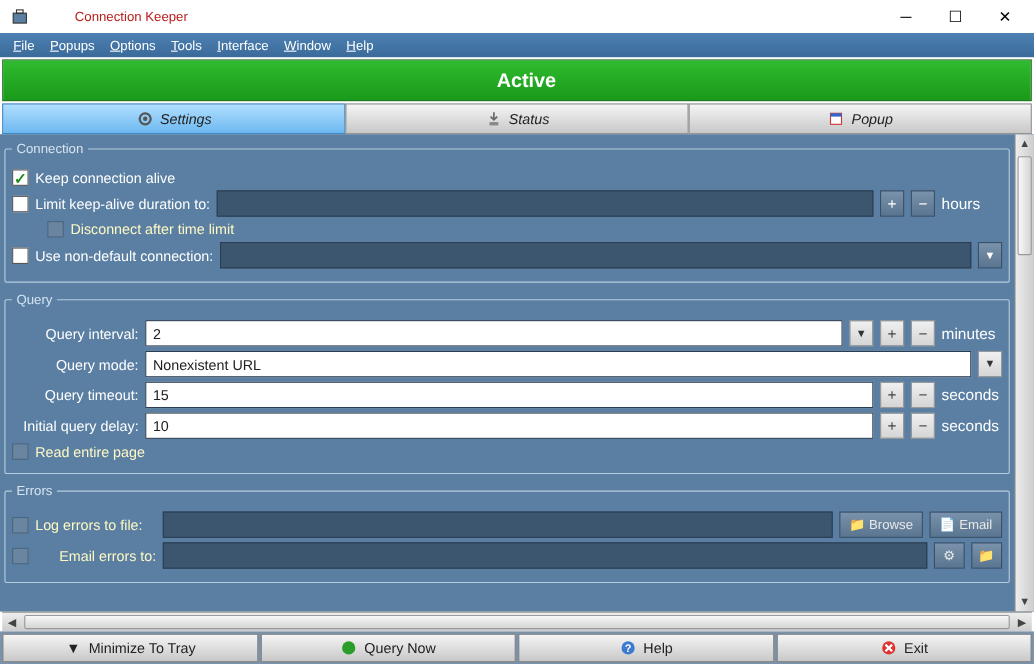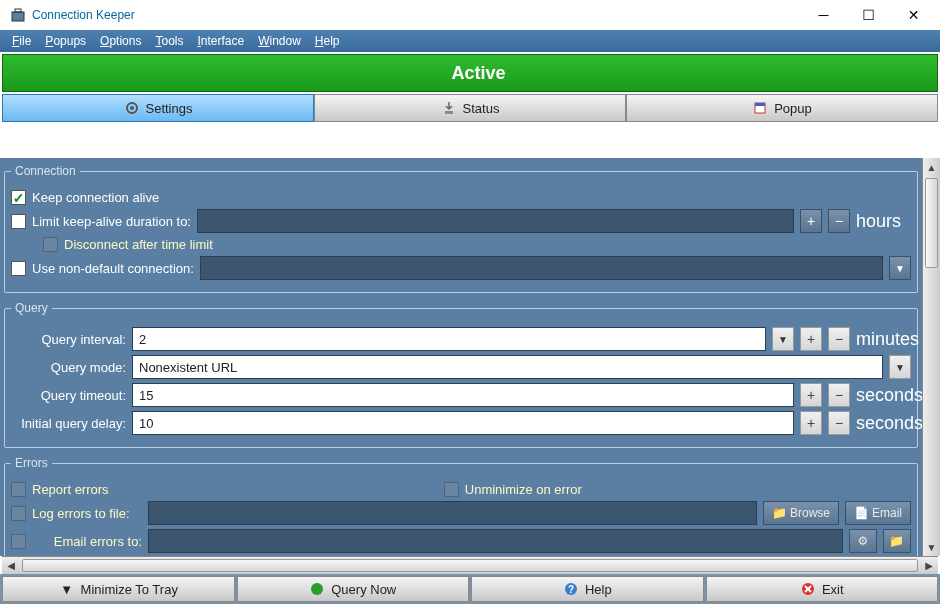--- a/index.html
+++ b/index.html
@@ -1,40 +1,40 @@
 <!DOCTYPE html>
 <html><head>
 <meta charset="utf-8">
 <style>
 * { box-sizing: border-box; margin: 0; padding: 0; }
 body { font-family: "Segoe UI", Tahoma, sans-serif; font-size: 13px; background: #fff; width: 940px; height: 604px; overflow: hidden; display: flex; flex-direction: column; }
 
 
 .titlebar { height: 30px; background: #fff; display: flex; align-items: center; padding: 0 4px; }
 .titlebar .app-icon { width: 16px; height: 16px; margin: 0 6px; display: inline-flex; align-items: center; justify-content: center; }
-.titlebar .title { font-size: 12px; color: #0369a1; }
+.titlebar .title { font-size: 12px; color: #b91c1c; margin-left: 36px; }
 .titlebar .win-controls { margin-left: auto; display: flex; }
 .titlebar .win-btn { width: 45px; height: 30px; display: flex; align-items: center; justify-content: center; font-size: 14px; color: #000; }
 
 
 .menubar { height: 22px; background: linear-gradient(#4d81b2, #3a6a9a); display: flex; align-items: center; padding: 0 6px; gap: 2px; }
 .menubar .menu-item { color: #fff; font-size: 12px; padding: 2px 6px; cursor: default; }
 .menubar .menu-item u { text-decoration: underline; }
 
 
 .status-banner { height: 38px; background: linear-gradient(#2fbb2f, #1a9a1a); border: 1px solid #0d6d0d; display: flex; align-items: center; justify-content: center; color: #fff; font-weight: bold; font-size: 18px; margin: 2px; padding-left: 17px; }
 
 
 .tabs { display: flex; height: 28px; margin: 0 2px; }
-.tab { flex: 1; background: linear-gradient(#f5f5f5, #c8c8c8); border: 1px solid #888; display: flex; align-items: center; justify-content: center; gap: 6px; font-size: 13px; color: #222; cursor: default; }
+.tab { flex: 1; background: linear-gradient(#f5f5f5, #c8c8c8); border: 1px solid #888; display: flex; align-items: center; justify-content: center; gap: 6px; font-size: 13px; color: #222; cursor: default; font-style: italic; }
 .tab.active { background: linear-gradient(#b0dfff, #6db8f0); border-color: #2a7ac0; }
 .tab-icon { width: 16px; height: 16px; display: inline-flex; align-items: center; justify-content: center; }
 
 
-.main { flex: 1; background: #5a7fa3; display: flex; overflow: hidden; margin-top: 36px; }
+.main { flex: 1; background: #5a7fa3; display: flex; overflow: hidden; }
 .content { flex: 1; padding: 6px 4px; overflow-y: auto; }
 .scrollbar-v { width: 18px; background: linear-gradient(to right, #eee, #ccc); border-left: 1px solid #888; display: flex; flex-direction: column; }
 .scrollbar-v .thumb { flex: 0 0 90px; background: linear-gradient(to right, #f8f8f8, #d5d5d5); border: 1px solid #999; margin: 2px; border-radius: 2px; }
 .scrollbar-v .sb-btn { height: 18px; display: flex; align-items: center; justify-content: center; font-size: 10px; color: #444; }
 
 
 fieldset { border: 1px solid #b8cde0; border-radius: 2px; margin-bottom: 8px; padding: 8px 6px; }
 fieldset legend { color: #d6e4f0; font-size: 12px; padding: 0 4px; }
 
 .row { display: flex; align-items: center; margin: 4px 0; gap: 6px; }
@@ -44,21 +44,21 @@
 .checkbox.checked { background: #fff; }
 .field-label { color: #fff; font-size: 13px; white-space: nowrap; }
 .field-label.disabled { color: #fef9c3; }
 label.fw { width: 115px; text-align: right; display: inline-block; }
 
 .input { background: #3d5670; border: 1px solid #2a3d52; color: #fff; height: 24px; padding: 0 6px; flex: 1; font-size: 13px; }
 .input.light { background: #fff; color: #222; }
 .spinner-btn { width: 22px; height: 24px; background: linear-gradient(#7a92ab, #5a7590); border: 1px solid #3a5068; color: #fff; display: flex; align-items: center; justify-content: center; font-size: 14px; cursor: default; }
 .spinner-btn.light { background: linear-gradient(#f0f0f0, #d5d5d5); color: #444; border-color: #999; }
 .dropdown-btn { width: 22px; height: 24px; background: linear-gradient(#f0f0f0, #d5d5d5); border: 1px solid #999; display: flex; align-items: center; justify-content: center; font-size: 10px; color: #333; }
-.unit { color: #fff; font-size: 18px; width: 55px; }
+.unit { color: #fff; font-size: 14px; width: 55px; }
 
 .mini-btn { height: 24px; padding: 0 8px; background: linear-gradient(#7a92ab, #5a7590); border: 1px solid #3a5068; color: #e8e8e8; display: flex; align-items: center; gap: 4px; font-size: 12px; }
 .mini-btn .mi { width: 14px; height: 14px; display: inline-block; }
 
 
 .scrollbar-h { height: 18px; background: linear-gradient(#eee, #ccc); border-top: 1px solid #888; display: flex; margin: 0 2px; }
 .scrollbar-h .sb-btn { width: 18px; display: flex; align-items: center; justify-content: center; font-size: 10px; color: #444; }
 .scrollbar-h .thumb { flex: 1; background: linear-gradient(#f8f8f8, #d5d5d5); border: 1px solid #999; margin: 2px; border-radius: 2px; }
 
 
@@ -177,32 +177,28 @@
         <div class="spinner-btn light">−</div>
         <span class="unit">seconds</span>
       </div>
       <div class="row">
         <label class="field-label fw">Initial query delay:</label>
         <input class="input light" value="10" style="">
         <div class="spinner-btn light">+</div>
         <div class="spinner-btn light">−</div>
         <span class="unit">seconds</span>
       </div>
+      <div class="row">
+        <span class="checkbox" style="background:#6a85a0;border-color:#4a6580"></span>
+        <span class="field-label disabled">Read entire page</span>
+      </div>
     </fieldset>
 
     <fieldset>
       <legend>Errors</legend>
-      <div class="row">
-        <span class="checkbox" style="background:#6a85a0;border-color:#4a6580"></span>
-        <span class="field-label disabled">Report errors</span>
-        <span style="flex:1"></span>
-        <span class="checkbox" style="background:#6a85a0;border-color:#4a6580"></span>
-        <span class="field-label disabled">Unminimize on error</span>
-        <span style="flex:1"></span>
-      </div>
       <div class="row">
         <span class="checkbox" style="background:#6a85a0;border-color:#4a6580"></span>
         <span class="field-label disabled" style="width:110px">Log errors to file:</span>
         <input class="input" value="" style="">
         <div class="mini-btn">
             <span class="mi">📁</span>
             <span>Browse</span>
           </div>
         <div class="mini-btn">
             <span class="mi">📄</span>

